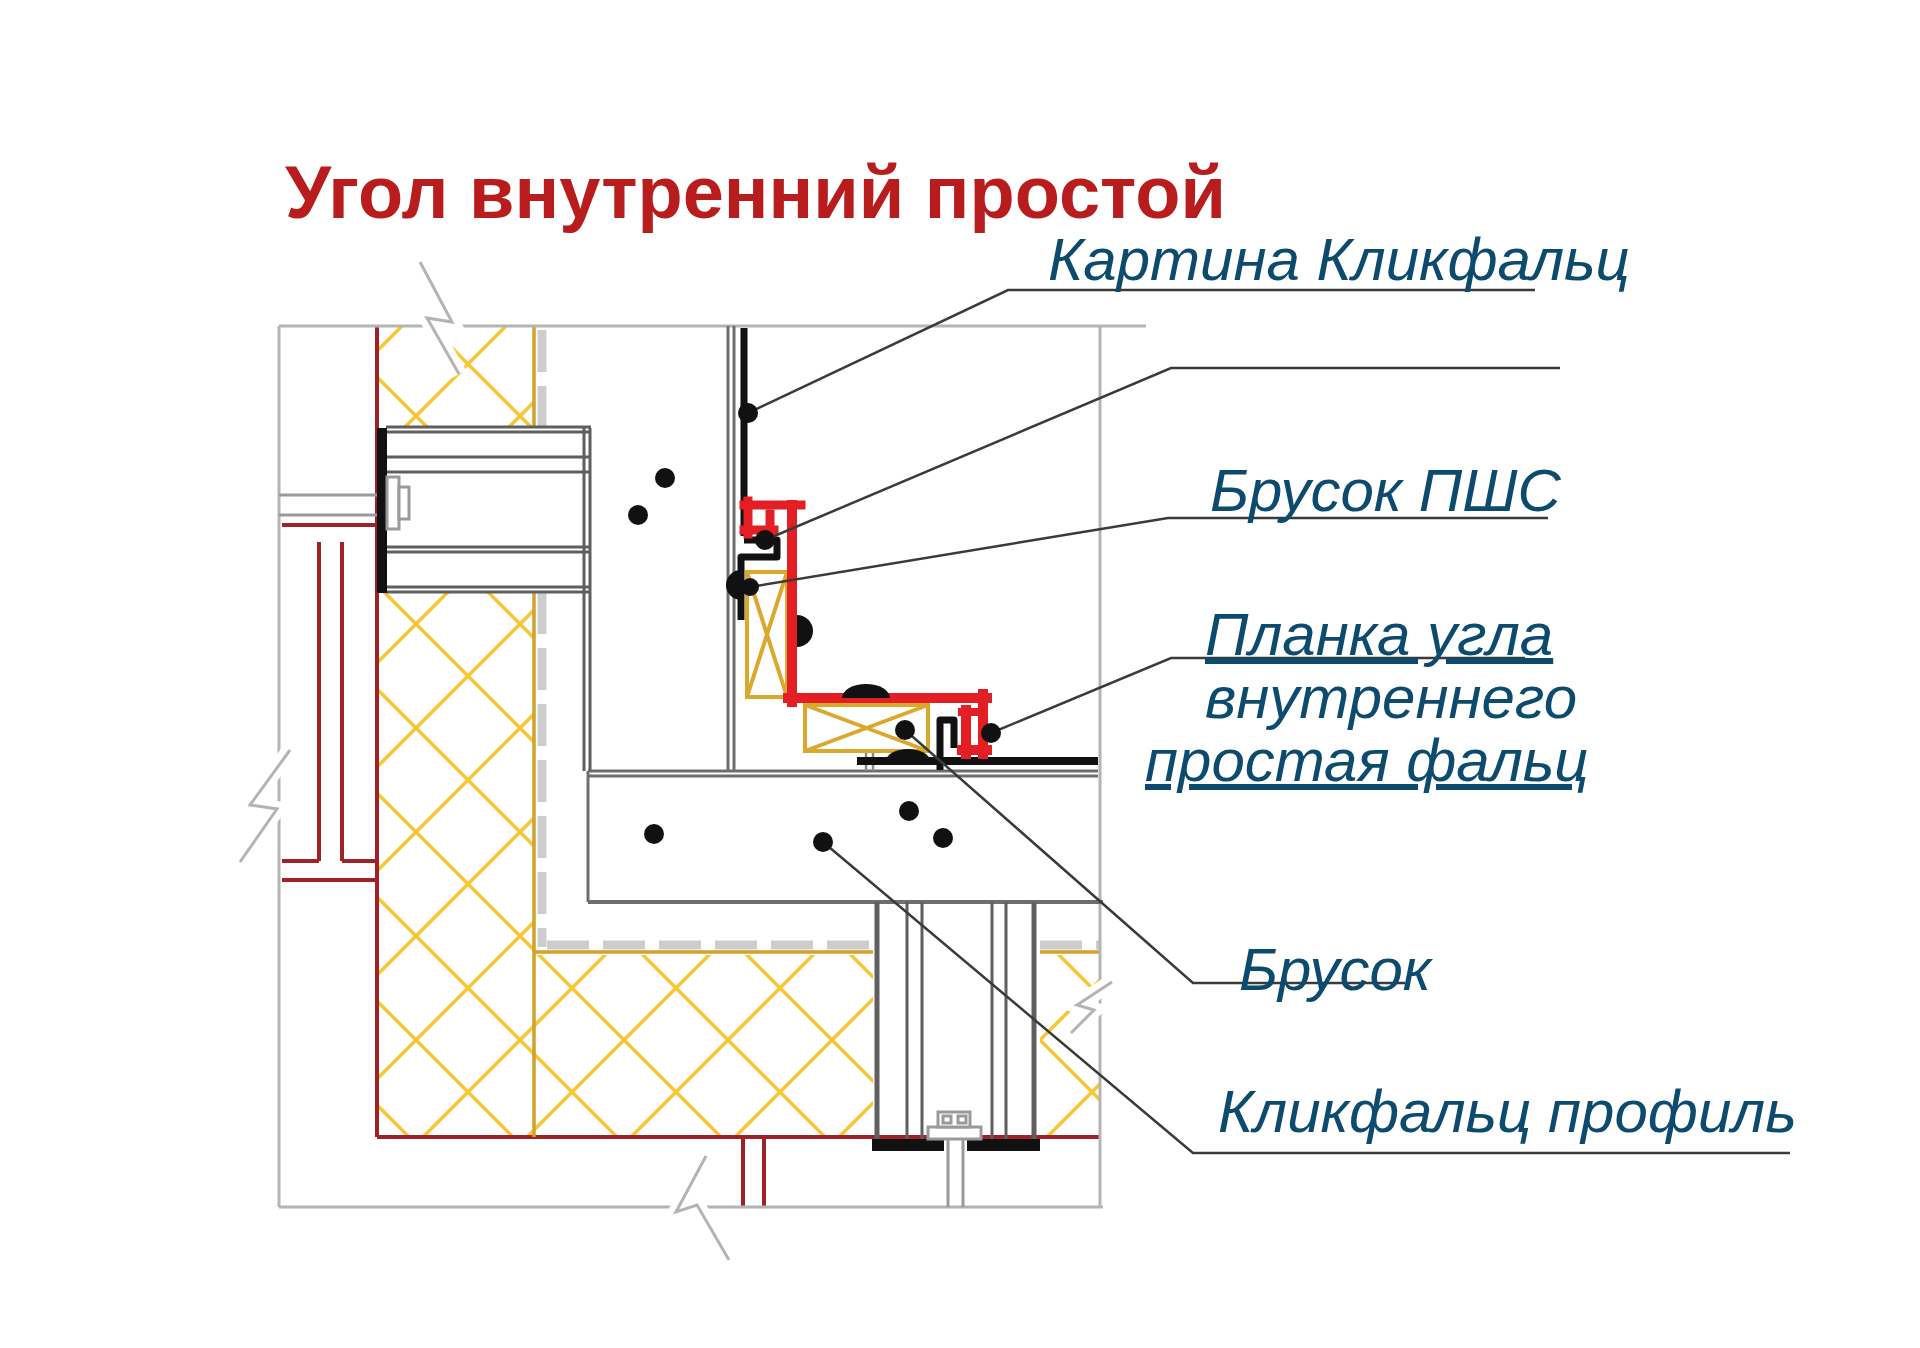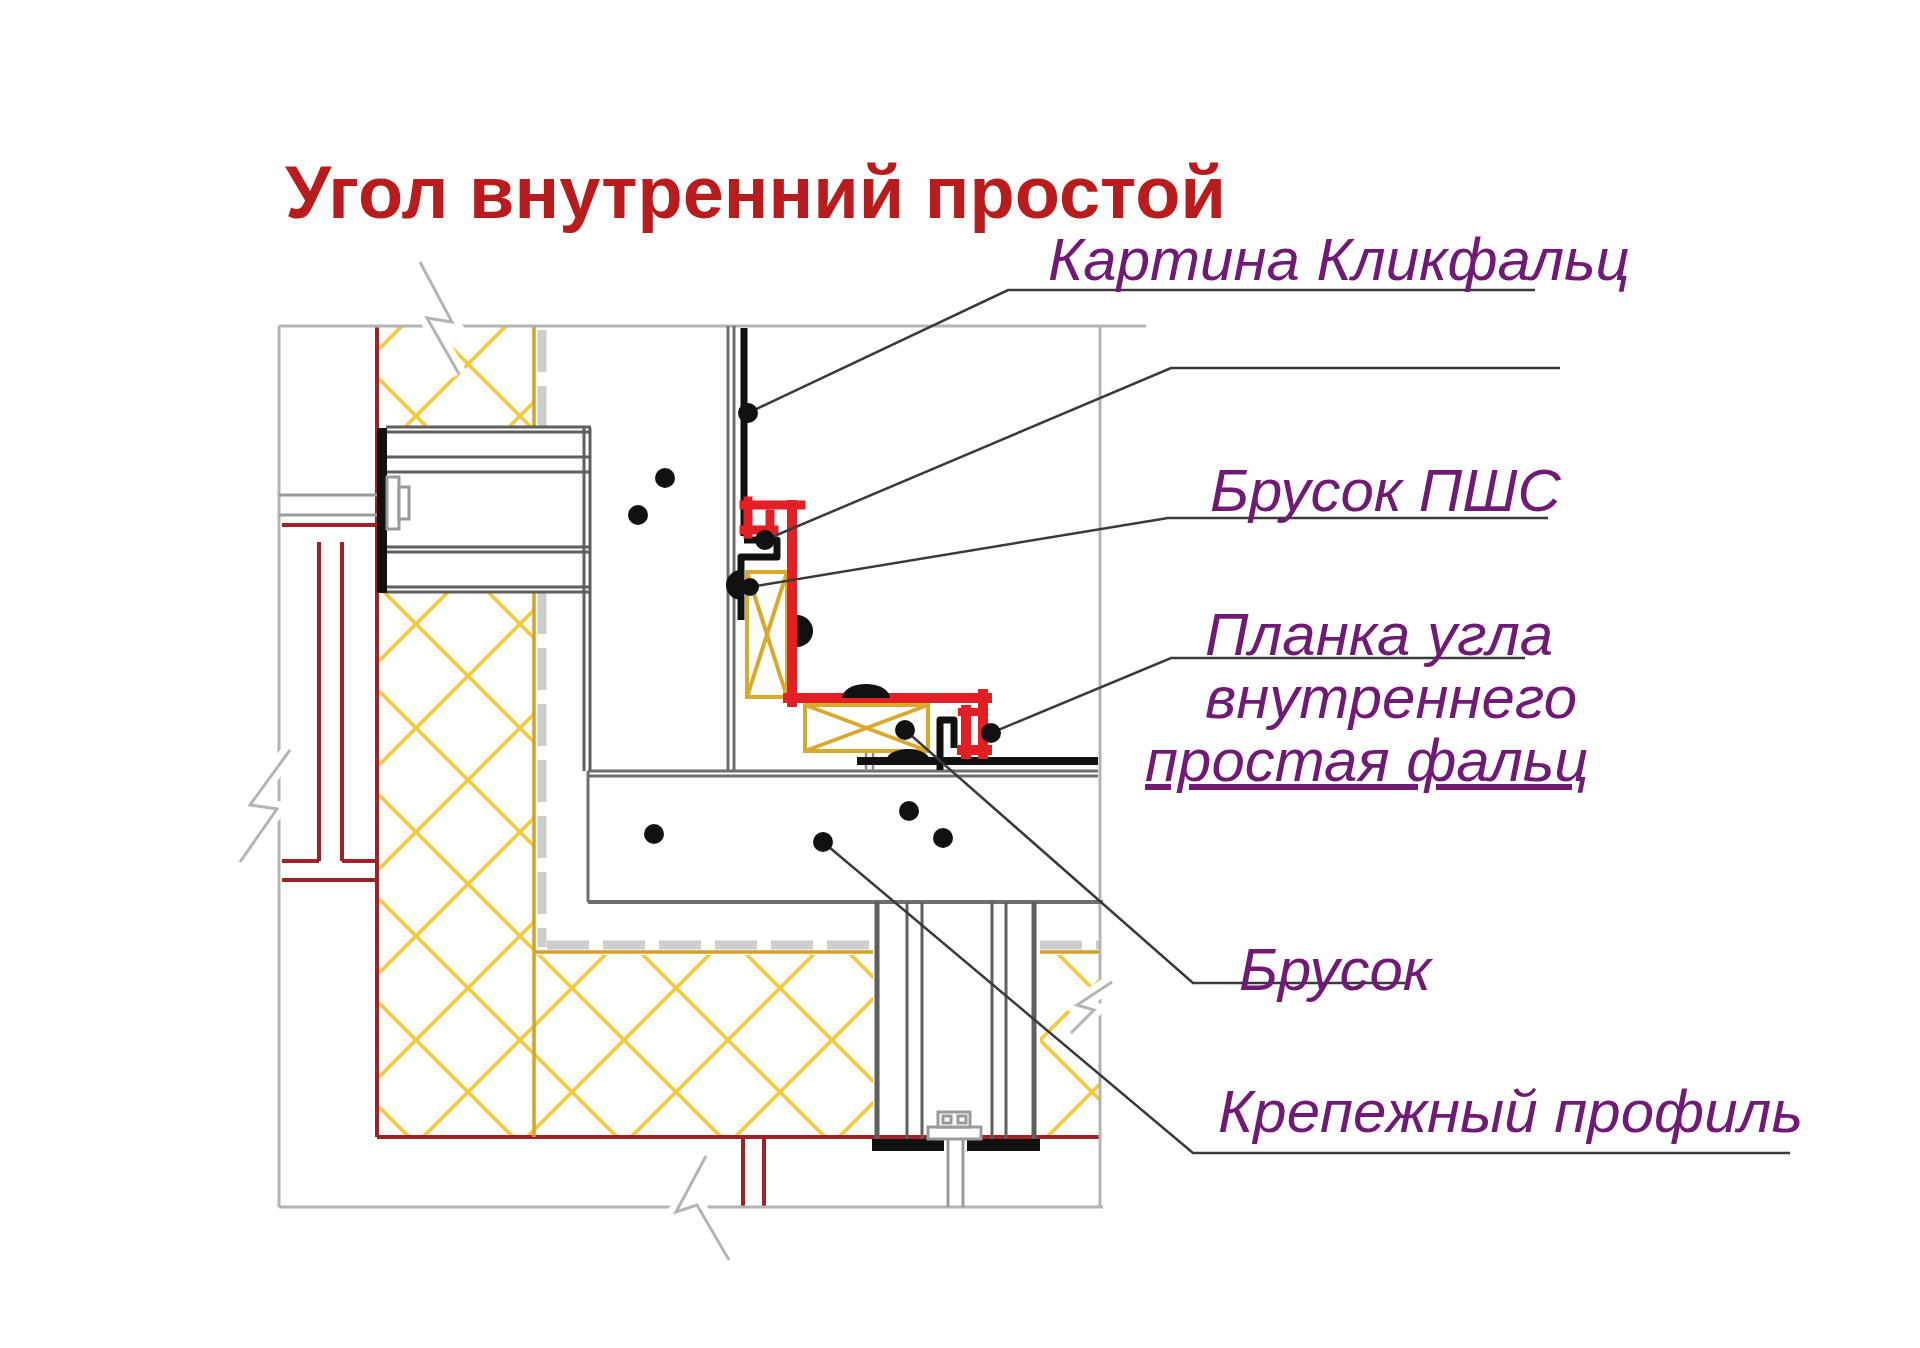--- a/index.html
+++ b/index.html
@@ -1,21 +1,21 @@
 <!DOCTYPE html>
 <html><head>
 <meta charset="utf-8">
 <style>
   html,body{margin:0;padding:0;background:#fff;}
   .page{position:relative;width:1920px;height:1348px;background:#ffffff;overflow:hidden;
         font-family:"Liberation Sans","DejaVu Sans",sans-serif;}
   svg{position:absolute;left:0;top:0;}
   .title{position:absolute;left:285px;top:150px;font-size:74px;font-weight:bold;
          color:#b91c1c;letter-spacing:0px;white-space:nowrap;}
-  .lbl{position:absolute;font-size:60px;font-style:italic;color:#701a75;white-space:nowrap;}
+  .lbl{position:absolute;font-size:60px;font-style:italic;color:#0c4a6e;white-space:nowrap;}
 </style>
 </head>
 <body>
 
 <div class="page">
 
 <svg width="1920" height="1348" viewBox="0 0 1920 1348">
   <defs>
     <pattern id="hatch" width="104" height="104" patternUnits="userSpaceOnUse">
       <path d="M0,0 L104,104 M104,0 L0,104" stroke="#f9c636" stroke-width="3.5" fill="none"></path>
@@ -177,21 +177,21 @@
   </g>
 </svg>
 
 <div class="title">Угол внутренний простой</div>
 
 <div class="lbl" style="left:1048px;top:225px;">Картина Кликфальц</div>
 
 
 <div class="lbl" style="left:1210px;top:456px;">Брусок ПШС</div>
 
-<div class="lbl" style="left:1205px;top:600px;">Планка угла</div>
+<div class="lbl" style="left:1205px;top:600px;text-decoration:underline;">Планка угла</div>
 <div class="lbl" style="left:1205px;top:663px;">внутреннего</div>
 <div class="lbl" style="left:1145px;top:726px;text-decoration:underline;">простая фальц</div>
 
 <div class="lbl" style="left:1239px;top:935px;">Брусок</div>
 
-<div class="lbl" style="left:1218px;top:1077px;">Крепежный профиль</div>
+<div class="lbl" style="left:1218px;top:1077px;">Кликфальц профиль</div>
 
 </div>
 
 </body></html>

